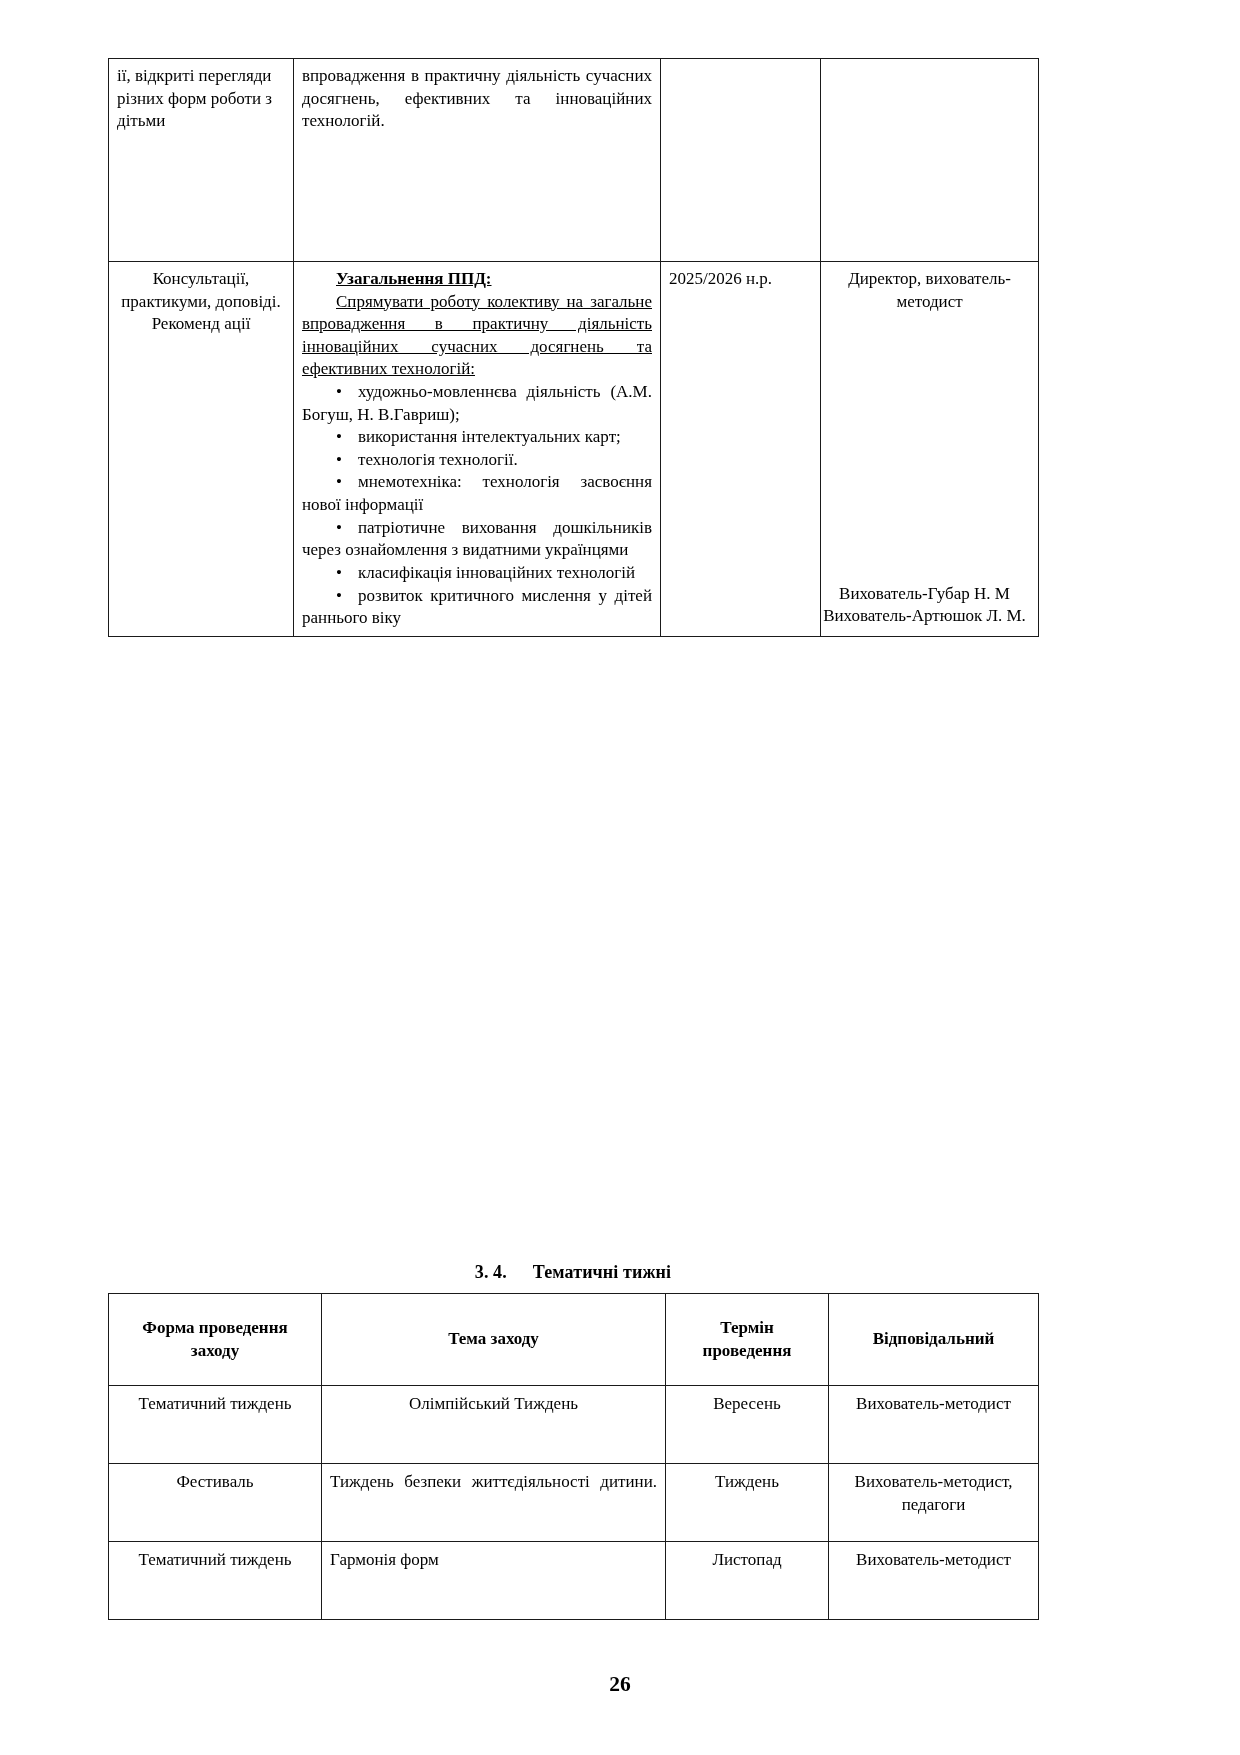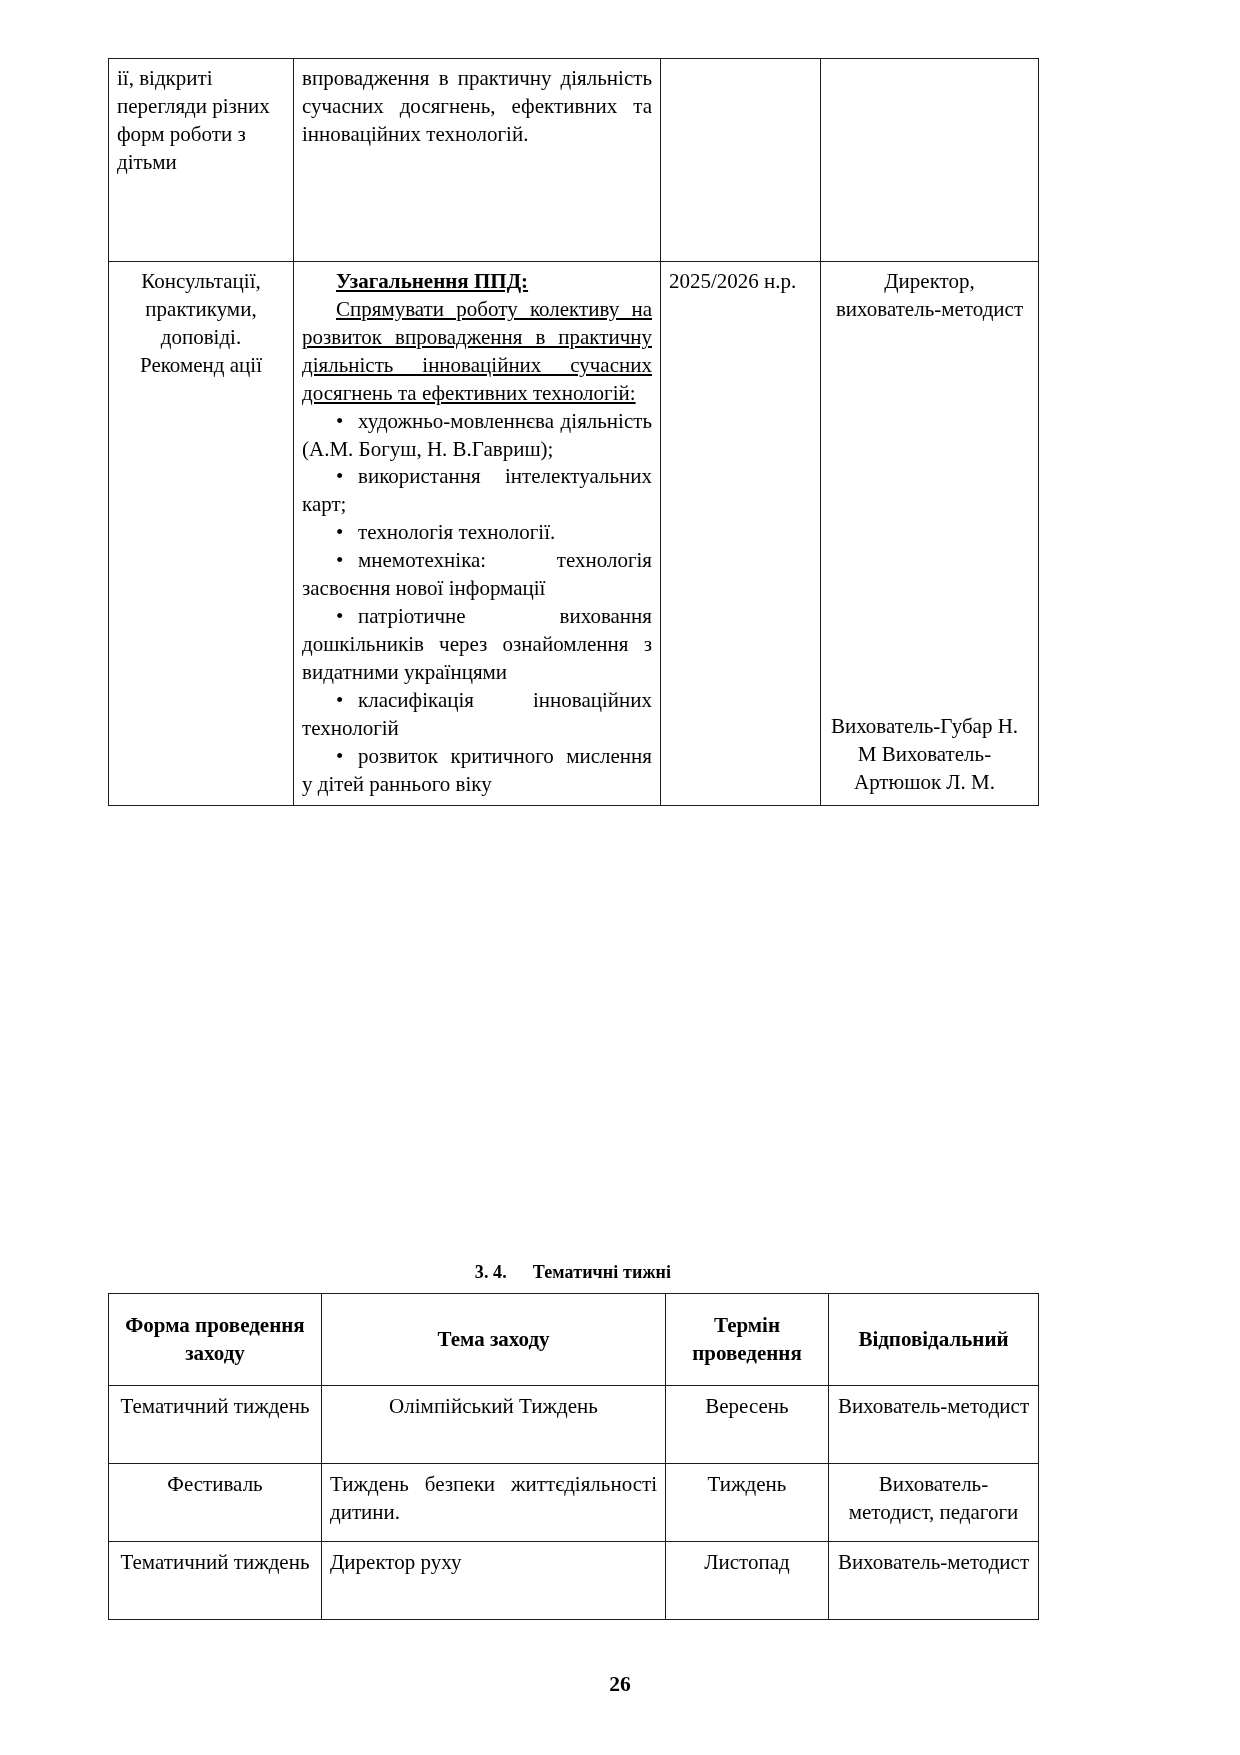--- a/index.html
+++ b/index.html
@@ -21,21 +21,21 @@
     width: 1240px;
     height: 1755px;
     box-sizing: border-box;
     padding: 0;
   }
 
   
   table.doc-table {
     border-collapse: collapse;
     table-layout: fixed;
-    font-size: 21px;
+    font-size: 17px;
     line-height: 1.33;
   }
   table.doc-table td,
   table.doc-table th {
     border: 1.3px solid #1a1a1a;
     vertical-align: top;
     padding: 6px 8px 6px 8px;
     font-weight: normal;
   }
 
@@ -186,21 +186,21 @@
           </td>
         </tr>
 
         <tr>
           <td class="cell-center">
             <p class="pp">Консультації, практикуми, доповіді. Рекоменд ації</p>
           </td>
 
           <td class="cell-just">
             <p class="ind bold">Узагальнення ППД:</p>
-            <p class="ind">Спрямувати роботу колективу на розвиток впровадження в практичну діяльність інноваційних сучасних досягнень та ефективних технологій:</p>
+            <p class="ind">Спрямувати роботу колективу на загальне впровадження в практичну діяльність інноваційних сучасних досягнень та ефективних технологій:</p>
             <ul class="bullets">
               <li><span class="bul">•</span><span class="btxt">художньо-мовленнєва діяльність (А.М. Богуш, Н. В.Гавриш);</span></li>
               <li><span class="bul">•</span><span class="btxt">використання інтелектуальних карт;</span></li>
               <li><span class="bul">•</span><span class="btxt">технологія технології.</span></li>
               <li><span class="bul">•</span><span class="btxt">мнемотехніка: технологія засвоєння нової інформації</span></li>
               <li><span class="bul">•</span><span class="btxt">патріотичне виховання дошкільників через ознайомлення з видатними українцями</span></li>
               <li><span class="bul">•</span><span class="btxt">класифікація інноваційних технологій</span></li>
               <li><span class="bul">•</span><span class="btxt">розвиток критичного мислення у дітей раннього віку</span></li>
             </ul>
           </td>
@@ -246,21 +246,21 @@
           <td>Вихователь-методист</td>
         </tr>
         <tr class="row-h2">
           <td>Фестиваль</td>
           <td class="just">Тиждень безпеки життєдіяльності дитини.</td>
           <td>Тиждень</td>
           <td>Вихователь-методист, педагоги</td>
         </tr>
         <tr class="row-h2">
           <td>Тематичний тиждень</td>
-          <td style="text-align:left;">Директор руху</td>
+          <td style="text-align:left;">Гармонія форм</td>
           <td>Листопад</td>
           <td>Вихователь-методист</td>
         </tr>
       </tbody>
     </table>
   </div>
 
   <div class="page-number">26</div>
 
 </div>

